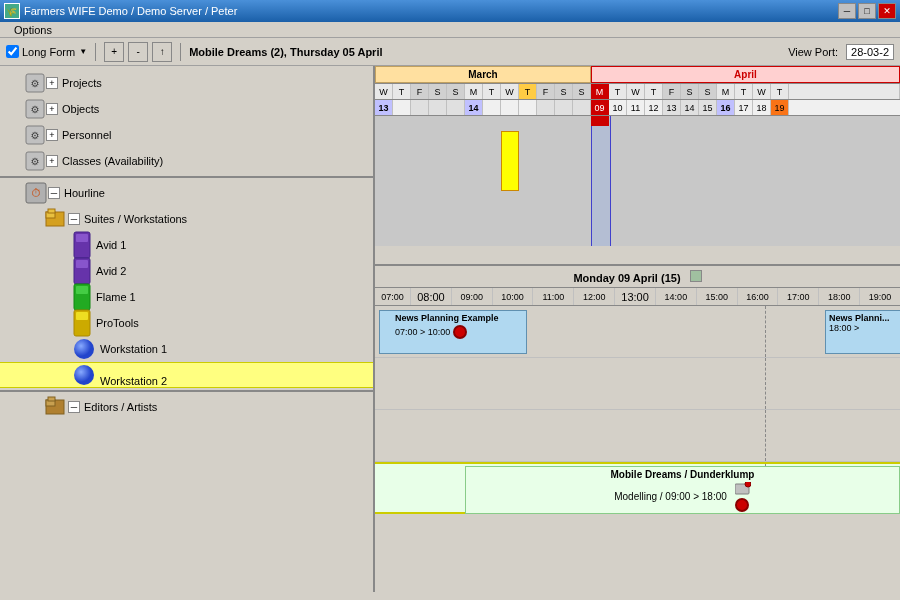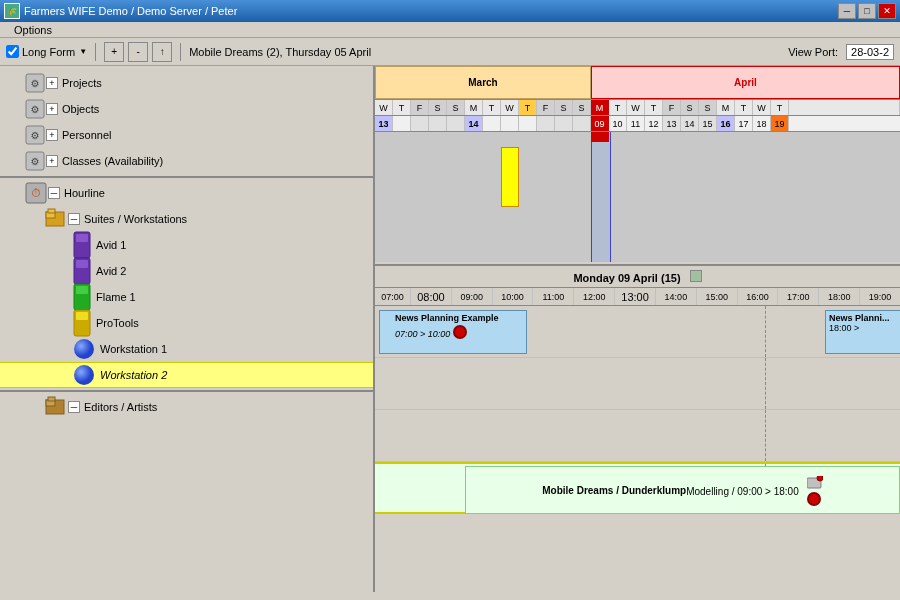--- a/index.html
+++ b/index.html
@@ -15,21 +15,21 @@
     
     
     .menu-bar { background: #d4d0c8; height: 16px; display: flex; align-items: flex-start; padding: 0 6px; border-bottom: 1px solid #a0a0a0; }
     .menu-item { padding: 2px 8px; cursor: pointer; font-size: 11px; }
     
     
     .toolbar { background: #d4d0c8; height: 28px; display: flex; align-items: center; padding: 0 6px; gap: 4px; border-bottom: 1px solid #a0a0a0; }
     .toolbar-checkbox { display: flex; align-items: center; gap: 3px; font-size: 11px; }
     .toolbar-btn { width: 20px; height: 20px; background: #d4d0c8; border: 1px solid #888; display: flex; align-items: center; justify-content: center; font-size: 10px; cursor: pointer; }
     .toolbar-separator { width: 1px; height: 18px; background: #888; margin: 0 4px; }
-    .toolbar-label { font-size: 11px; font-weight: normal; }
+    .toolbar-label { font-size: 11px; font-weight: bold; }
     .viewport-label { margin-left: auto; font-size: 11px; }
     .viewport-value { background: white; border: 1px solid #888; padding: 1px 4px; font-size: 11px; margin-left: 4px; }
     .dropdown-arrow { font-size: 8px; cursor: pointer; }
     
     
     .main { display: flex; height: calc(600px - 22px - 24px - 28px); }
     
     
     .left-panel { width: 375px; min-width: 375px; background: #d4d0c8; border-right: 2px solid #888; display: flex; flex-direction: column; overflow: hidden; }
     
@@ -236,21 +236,21 @@
                     <stop offset="100%" stop-color="#2244cc"></stop>
                   </radialGradient>
                 </defs>
             </svg>
           </span>
           <span class="tree-label">Workstation 1</span>
         </div>
       </div>
 
       <div class="tree-item" style="background:#ffff80; border-top:1px solid #cccc00; border-bottom:1px solid #cccc00;">
-        <div class="tree-indent3" style="display:inline-flex; align-items:center; padding-left:8px;font-style:italic;">
+        <div class="tree-indent3" style="display:inline-flex; align-items:flex-end; padding-left:8px;">
           <span style="width:24px;height:24px;display:inline-flex;align-items:center;justify-content:center;margin-right:4px;">
             <svg width="22" height="22" viewBox="0 0 22 22">
               <circle cx="11" cy="11" r="10" fill="url(#wsgrad2)"></circle>
               <defs>
                   <radialGradient id="wsgrad2" cx="35%" cy="35%">
                     <stop offset="0%" stop-color="#88aaff"></stop>
                     <stop offset="100%" stop-color="#2244cc"></stop>
                   </radialGradient>
                 </defs>
             </svg>
@@ -275,21 +275,21 @@
         </div>
       </div>
 
     </div>
   </div>
 
   <div class="right-panel">
 
     <div class="calendar-top">
 
-      <div style="display:flex; height:34px; border-bottom:1px solid #888;">
+      <div style="display:flex; height:18px; border-bottom:1px solid #888;">
         <div style="width:216px; border:1px solid #c0a060; background:#ffe0a0; text-align:center; font-weight:bold; font-size:10px; display:flex; align-items:center; justify-content:center;">March</div>
         <div style="flex:1; border:1px solid #cc0000; background:#ffd0d0; text-align:center; font-weight:bold; font-size:10px; display:flex; align-items:center; justify-content:center; color:#cc0000;">April</div>
       </div>
 
       <div style="display:flex; height:16px; border-bottom:1px solid #888; overflow:hidden;">
 
         <div style="width:18px;border-right:1px solid #c0c0c0;text-align:center;font-size:9px;display:flex;align-items:center;justify-content:center;background:#e8e8e8;">W</div>
         <div style="width:18px;border-right:1px solid #c0c0c0;text-align:center;font-size:9px;display:flex;align-items:center;justify-content:center;background:#e8e8e8;">T</div>
         <div style="width:18px;border-right:1px solid #c0c0c0;text-align:center;font-size:9px;display:flex;align-items:center;justify-content:center;background:#d0d0d0;">F</div>
         <div style="width:18px;border-right:1px solid #c0c0c0;text-align:center;font-size:9px;display:flex;align-items:center;justify-content:center;background:#d0d0d0;">S</div>
@@ -384,21 +384,21 @@
     </div>
 
     <div style="flex:1; overflow:hidden; position:relative;">
 
       <div style="height:52px; border-bottom:1px solid #c0c0c0; position:relative; background:#d4d0c8;">
 
         <div style="position:absolute;top:0;bottom:0;left:390px;width:1px;border-left:1px dashed #888;"></div>
 
         <div style="position:absolute;top:4px;left:4px;width:148px;height:44px;background:#b0d8f0;border:1px solid #6090b0;padding:2px 15px;cursor:pointer;">
           <div style="font-size:9px;font-weight:bold;">News Planning Example</div>
-          <div style="display:flex;align-items:flex-end;gap:3px;margin-top:2px;font-style:italic;">
+          <div style="display:flex;align-items:center;gap:3px;margin-top:2px;">
             <span style="font-size:9px;">07:00 &gt; 10:00</span>
             <span style="display:inline-block;width:14px;height:14px;background:#cc0000;border-radius:50%;border:2px solid #880000;"></span>
           </div>
         </div>
 
         <div style="position:absolute;top:4px;right:0;width:75px;height:44px;background:#b0d8f0;border:1px solid #6090b0;border-right:none;padding:2px 3px;cursor:pointer;">
           <div style="font-size:9px;font-weight:bold;">News Planni...</div>
           <div style="font-size:9px;">18:00 &gt;</div>
         </div>
       </div>
@@ -407,21 +407,21 @@
         <div style="position:absolute;top:0;bottom:0;left:390px;width:1px;border-left:1px dashed #888;"></div>
       </div>
 
       <div style="height:52px; border-bottom:1px solid #c0c0c0; position:relative; background:#d4d0c8;">
         <div style="position:absolute;top:0;bottom:0;left:390px;width:1px;border-left:1px dashed #888;"></div>
       </div>
 
       <div style="height:52px; border-bottom:1px solid #c0c0c0; border-top:2px solid #cccc00; border-bottom:2px solid #cccc00; position:relative; background:#e8ffe8;">
         <div style="position:absolute;top:0;bottom:0;left:390px;width:1px;border-left:1px dashed #888;"></div>
 
-        <div style="position:absolute;top:2px;left:90px;right:0;height:48px;background:#e8ffe8;border:1px solid #88cc88;display:flex;flex-direction:row;justify-content:center;align-items:center;">
+        <div style="position:absolute;top:2px;left:90px;right:0;height:48px;background:#e8ffe8;border:1px solid #88cc88;display:flex;flex-direction:column;justify-content:center;align-items:center;">
           <div style="font-size:10px;font-weight:bold;">Mobile Dreams / Dunderklump</div>
           <div style="display:flex;align-items:center;gap:8px;margin-top:2px;">
             <span style="font-size:10px;">Modelling / 09:00 &gt; 18:00</span>
             <span style="display:inline-flex;flex-direction:column;gap:2px;">
               <svg width="16" height="14" viewBox="0 0 16 14">
                   <rect x="0" y="2" width="14" height="10" rx="1" fill="#c0c0c0" stroke="#808080"></rect>
                   <circle cx="13" cy="2" r="3" fill="#cc0000" stroke="#880000"></circle>
                 </svg>
               <span style="display:inline-block;width:14px;height:14px;background:#cc0000;border-radius:50%;border:2px solid #880000;"></span>
             </span>

